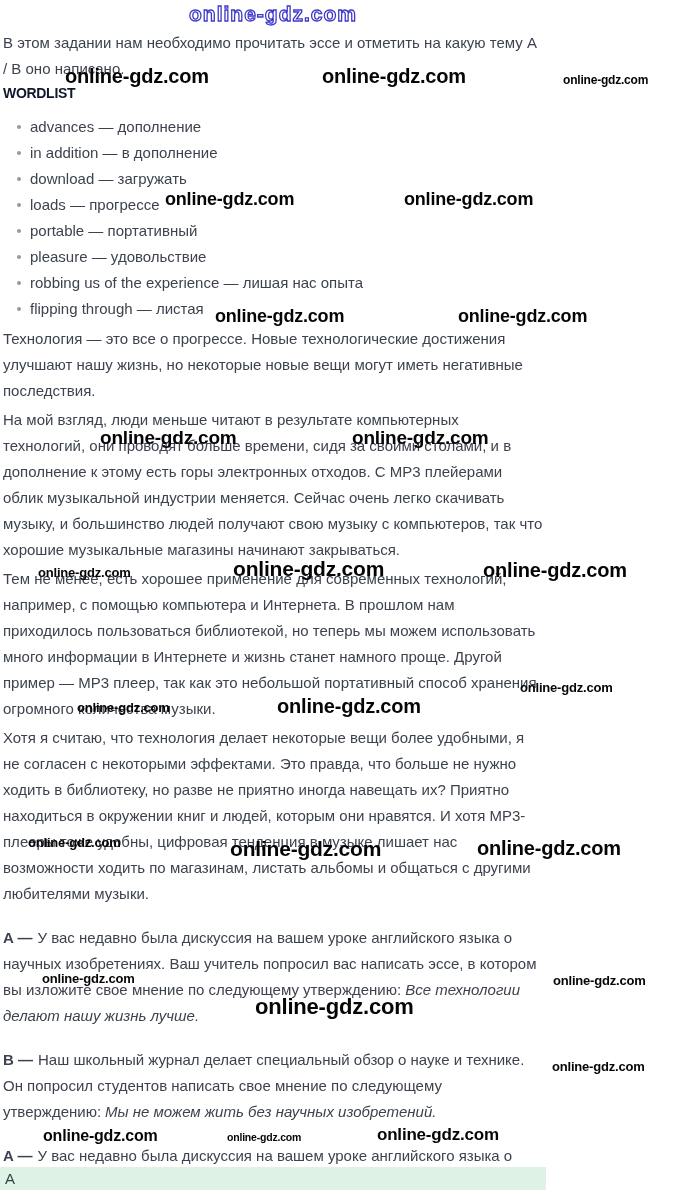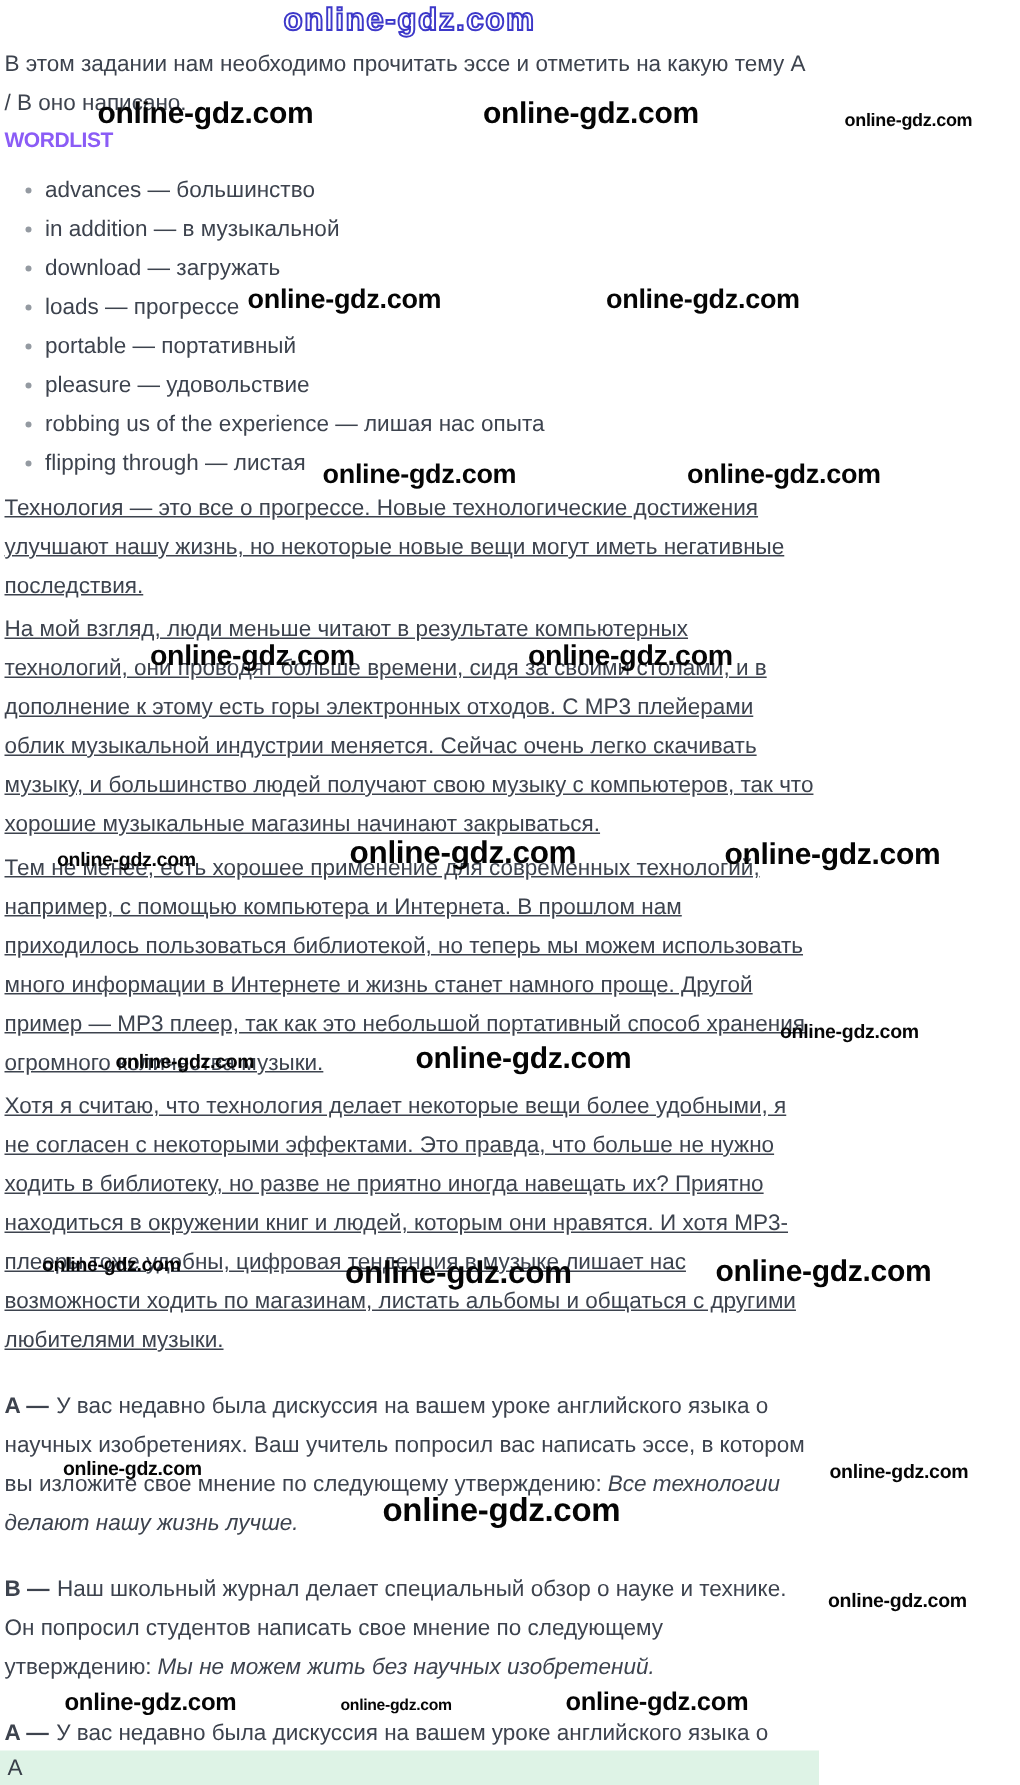--- a/index.html
+++ b/index.html
@@ -8,29 +8,29 @@
     background:#ffffff;
     font-family:"Liberation Sans","DejaVu Sans",sans-serif;
     color:#3d434e;
     font-size:15px;line-height:26px;
   }
   .page{position:relative;width:546px;height:1190px;}
   .content{position:relative;padding:30px 3px 0 3px;z-index:1;}
   .intro{margin:0;}
   .wordlist-heading{
     margin:2px 0 0 0;font-size:14px;font-weight:700;letter-spacing:-0.3px;
-    color:#8b5cf6;line-height:18px;
+    color:#0f172a;line-height:18px;
   }
   ul.wordlist{list-style:none;margin:12px 0 4px 0;padding:0 0 0 27px;}
   ul.wordlist li{position:relative;line-height:26px;margin:0;}
   ul.wordlist li::before{
     content:"";position:absolute;left:-13px;top:11px;width:4px;height:4px;
     border-radius:50%;background:#949aa1;
   }
-  .essay p{margin:3px 0 0 0;text-decoration:underline;}
+  .essay p{margin:3px 0 0 0;}
   p.task{margin:18px 0 0 0;}
   p.task .task-label{font-weight:700;margin-right:5px;}
   p.task .statement{font-style:italic;margin-left:4px;}
   
   .wm-layer{position:absolute;left:0;top:0;width:680px;height:1190px;z-index:2;pointer-events:none;}
   .wm{position:absolute;color:#050505;white-space:nowrap;letter-spacing:-0.2px;line-height:1;}
   .wm-header{
     position:absolute;left:0;right:0;top:3px;text-align:center;z-index:2;
     font-size:21px;font-weight:700;letter-spacing:1px;line-height:22px;
     color:#ffffff;-webkit-text-stroke:1.3px #3d38c9;
@@ -49,22 +49,22 @@
 
   <div class="wm-header">online-gdz.com</div>
 
   <div class="content">
 
     <p class="intro">В этом задании нам необходимо прочитать эссе и отметить на какую тему A / B оно написано.</p>
 
     <h4 class="wordlist-heading">WORDLIST</h4>
 
     <ul class="wordlist">
-      <li>advances — большинство</li>
-      <li>in addition — в музыкальной</li>
+      <li>advances — дополнение</li>
+      <li>in addition — в дополнение</li>
       <li>download — загружать</li>
       <li>loads — прогрессе</li>
       <li>portable — портативный</li>
       <li>pleasure — удовольствие</li>
       <li>robbing us of the experience — лишая нас опыта</li>
       <li>flipping through — листая</li>
     </ul>
 
     <div class="essay">
       <p>Технология — это все о прогрессе. Новые технологические достижения улучшают нашу жизнь, но некоторые новые вещи могут иметь негативные последствия.</p>

